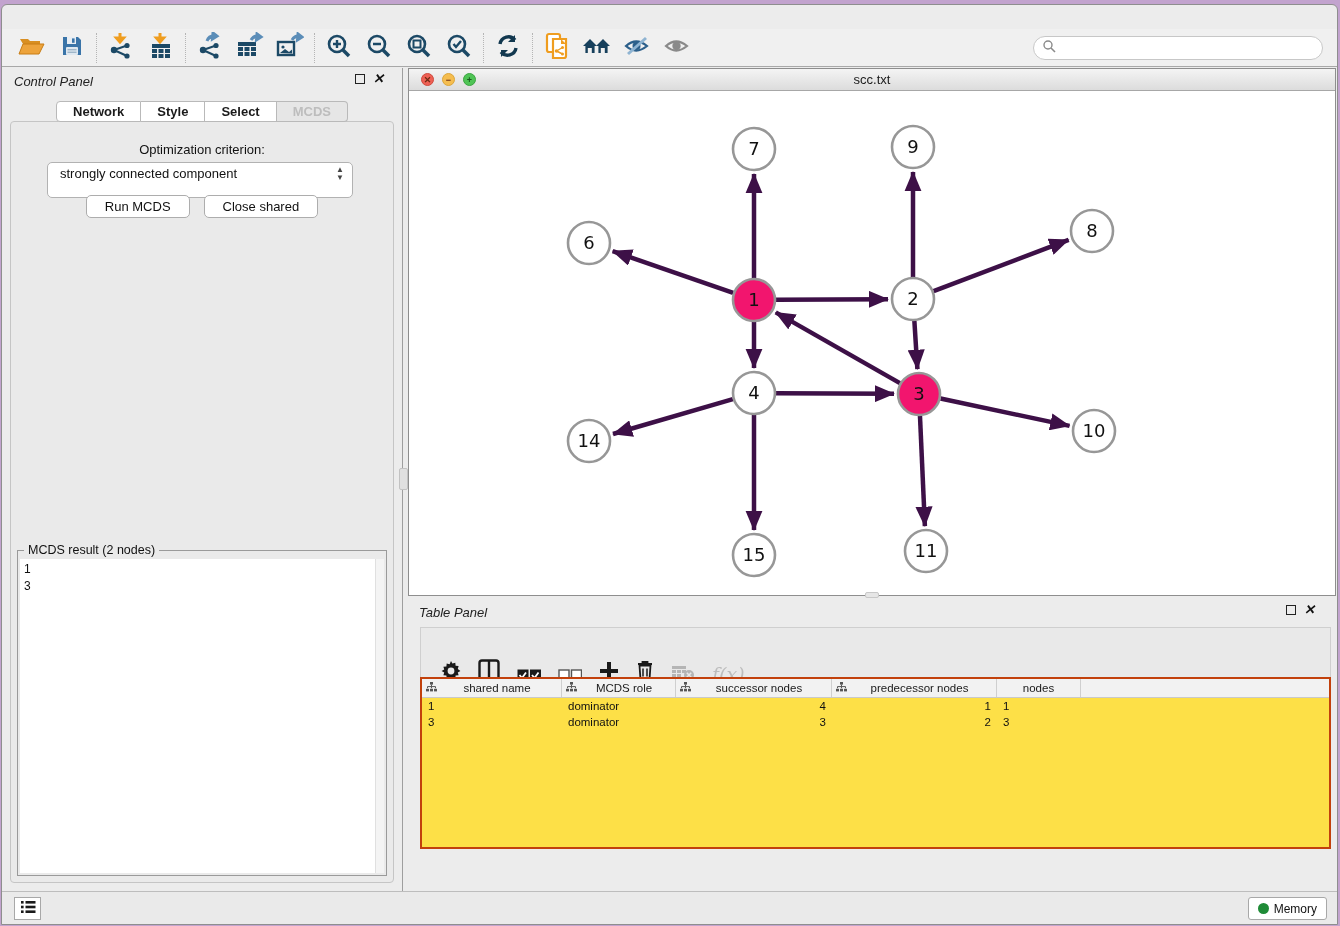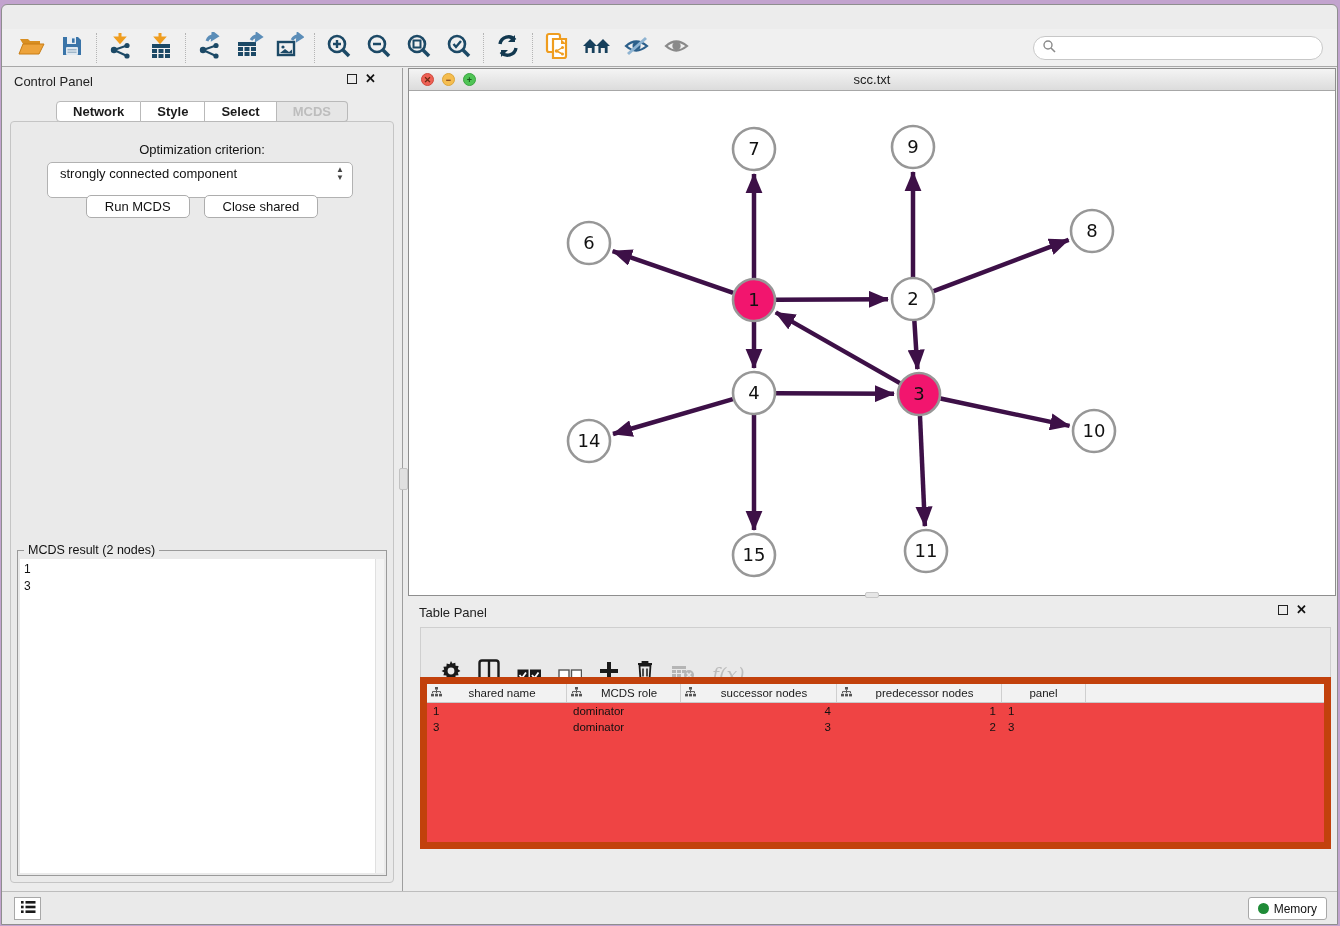--- a/index.html
+++ b/index.html
@@ -15,21 +15,21 @@
   .tl-dot { position:absolute; top:6px; width:13px; height:13px; border-radius:50%; background:#d4d4d4; border:1px solid #c0c0c0; }
 
   
   .toolbar { position:absolute; top:24px; left:0; right:0; height:38px; background:#f0f0f0; border-bottom:1px solid #a8a8a8; display:flex; align-items:center; padding-left:10px; }
   .tb-btn { width:40px; height:32px; display:flex; align-items:center; justify-content:center; }
   .tb-sep { width:1px; height:30px; margin:0 4px; border-left:1px dotted #b5b5b5; }
   .searchbox { position:absolute; right:14px; top:7px; width:290px; height:24px; background:#fff; border:1px solid #c7c7c7; border-radius:12px; display:flex; align-items:center; padding-left:8px; }
 
   
   .control-panel { position:absolute; top:63px; left:0; width:400px; bottom:33px; background:#ececec; }
-  .panel-head { position:absolute; top:0; left:0; right:16px; height:26px; }
+  .panel-head { position:absolute; top:0; left:0; right:8px; height:26px;font-style:italic; }
   .panel-head .ph-title { position:absolute; left:12px; top:6px; font-size:13px; color:#222; }
   .ph-icons { position:absolute; right:10px; top:6px; display:flex; gap:8px; align-items:center; }
   .float-ic { width:10px; height:10px; border:1.5px solid #222; display:inline-block; }
   .close-ic { font-size:13px; font-weight:bold; color:#111; line-height:10px; }
 
   .cp-tabs { position:absolute; top:33px; left:0; right:0; display:flex; justify-content:center; z-index:2; }
   .cp-tab { height:21px; padding:0 16px; font-size:13px; line-height:20px; background:#fff; border:1px solid #b9b9b9; border-left:none; color:#1a1a1a;font-weight:bold; }
   .cp-tab:first-child { border-left:1px solid #b9b9b9; border-radius:4px 0 0 4px; }
   .cp-tab:last-child { border-radius:0 4px 4px 0; }
   .cp-tab.active { background:#e6e6e6; color:#bdbdbd; }
@@ -55,21 +55,21 @@
   .net-window { position:absolute; left:406px; top:63px; width:928px; height:528px; background:#fff; border:1px solid #8e8e8e; }
   .net-titlebar { position:absolute; top:0; left:0; right:0; height:22px; background:linear-gradient(#f4f4f4,#dcdcdc); border-bottom:1px solid #a7a7a7; }
   .net-title { position:absolute; left:0; right:0; top:3px; text-align:center; font-size:13px; color:#1a1a1a; }
   .nt-dot { position:absolute; top:4px; width:13px; height:13px; border-radius:50%; font-size:9px; font-weight:bold; text-align:center; line-height:13px; color:#6b2b12; }
   .net-canvas { position:absolute; top:22px; left:0; right:0; bottom:0; background:#fff; }
   .h-grip { position:absolute; left:456px; bottom:-3px; width:14px; height:6px; background:#e6e6e6; border:1px solid #c8c8c8; border-radius:2px; }
 
   
   .table-panel { position:absolute; left:406px; right:4px; top:594px; bottom:33px; background:#ececec; }
   .tp-toolbar { position:absolute; top:28px; left:12px; right:2px; height:59px; background:#e9e9e9; border:1px solid #cfcfcf; display:flex; align-items:flex-end; gap:17px; padding-left:20px; }
-  .tp-table-wrap { position:absolute; top:78px; left:12px; right:2px; bottom:42px; background:#ef4444; border:7px solid #c2410c; overflow:hidden; }
+  .tp-table-wrap { position:absolute; top:78px; left:12px; right:2px; bottom:42px; background:#fde047; border:2px solid #c2410c; overflow:hidden; }
   .tbl-header { display:flex; height:19px; background:#f2f2f2; border-bottom:1px solid #c9c9c9; }
   .tbl-hcell { display:flex; align-items:center; border-right:1px solid #cfcfcf; font-size:11.5px; color:#1a1a1a; padding:0 4px; }
   .tbl-hcell .hlabel { flex:1; text-align:center; }
   .tbl-row { display:flex; height:16px; }
   .tbl-cell { font-size:11.5px; color:#111; padding:0 6px; line-height:16px; overflow:hidden; }
   .tp-tabs { position:absolute; bottom:8px; left:0; right:0; display:flex; justify-content:center; }
   .tp-tab { height:23px; padding:0 14px; background:#fff; border:1px solid #b9b9b9; border-left:none; font-size:13px; line-height:21px; color:#111; }
   .tp-tab:first-child { border-left:1px solid #b9b9b9; border-radius:5px 0 0 5px; }
   .tp-tab:last-child { border-radius:0 5px 5px 0; }
   .tp-tab.active { background:#dcdcdc; color:#bfbfbf; }
@@ -468,21 +468,21 @@
                   <rect x="4" y="0" width="3" height="2.6"></rect>
                   <path d="M5.5 2.6 v2 M1.5 4.6 h8 M1.5 4.6 v1.6 M5.5 4.6 v1.6 M9.5 4.6 v1.6" stroke="#555" stroke-width="1" fill="none"></path>
                   <rect x="0" y="6.8" width="3" height="2.6"></rect>
                   <rect x="4" y="6.8" width="3" height="2.6"></rect>
                   <rect x="8" y="6.8" width="3" height="2.6"></rect>
                 </g>
               </svg></span>
             <span class="hlabel">predecessor nodes</span>
           </div>
           <div class="tbl-hcell" style="width: 84px;">
-            <span class="hlabel">panel</span>
+            <span class="hlabel">nodes</span>
           </div>
         </div>
       <div id="tbl-body">
           <div class="tbl-row">
             <div class="tbl-cell" style="width: 140px; text-align: left;">1</div>
             <div class="tbl-cell" style="width: 114px; text-align: left;">dominator</div>
             <div class="tbl-cell" style="width: 156px; text-align: right;">4</div>
             <div class="tbl-cell" style="width: 165px; text-align: right;">1</div>
             <div class="tbl-cell" style="width: 84px; text-align: left;">1</div>
           </div>

